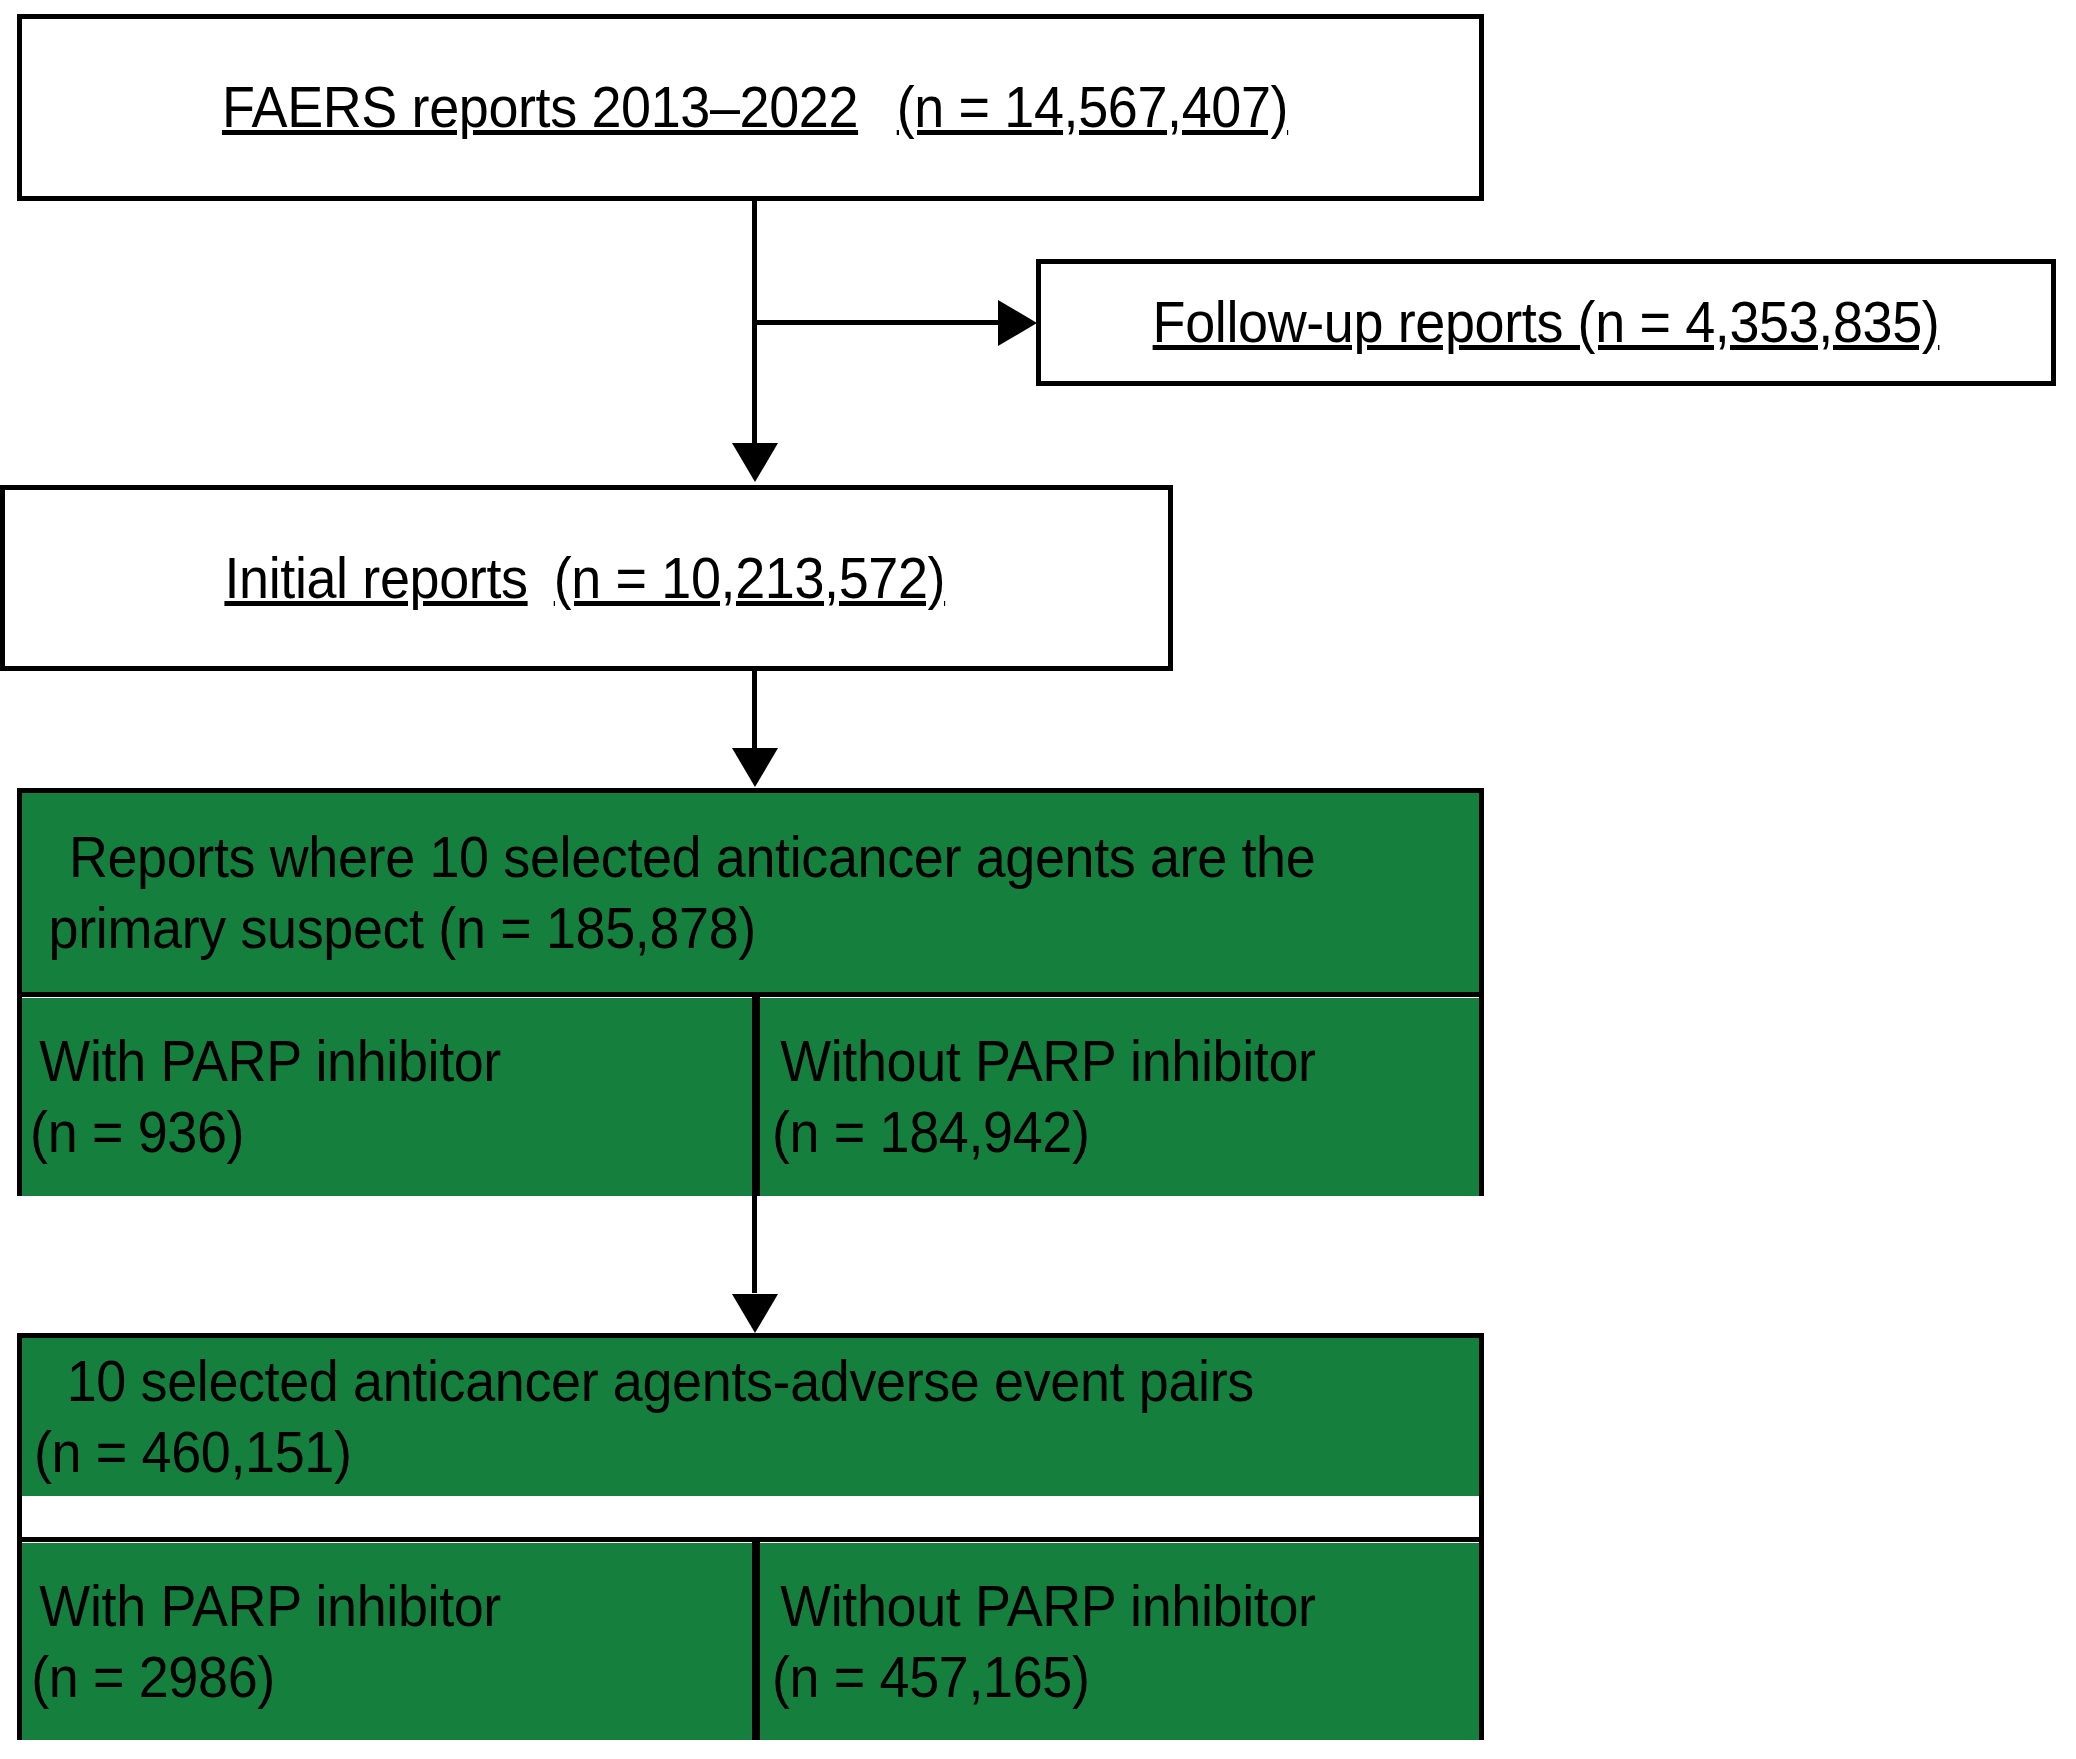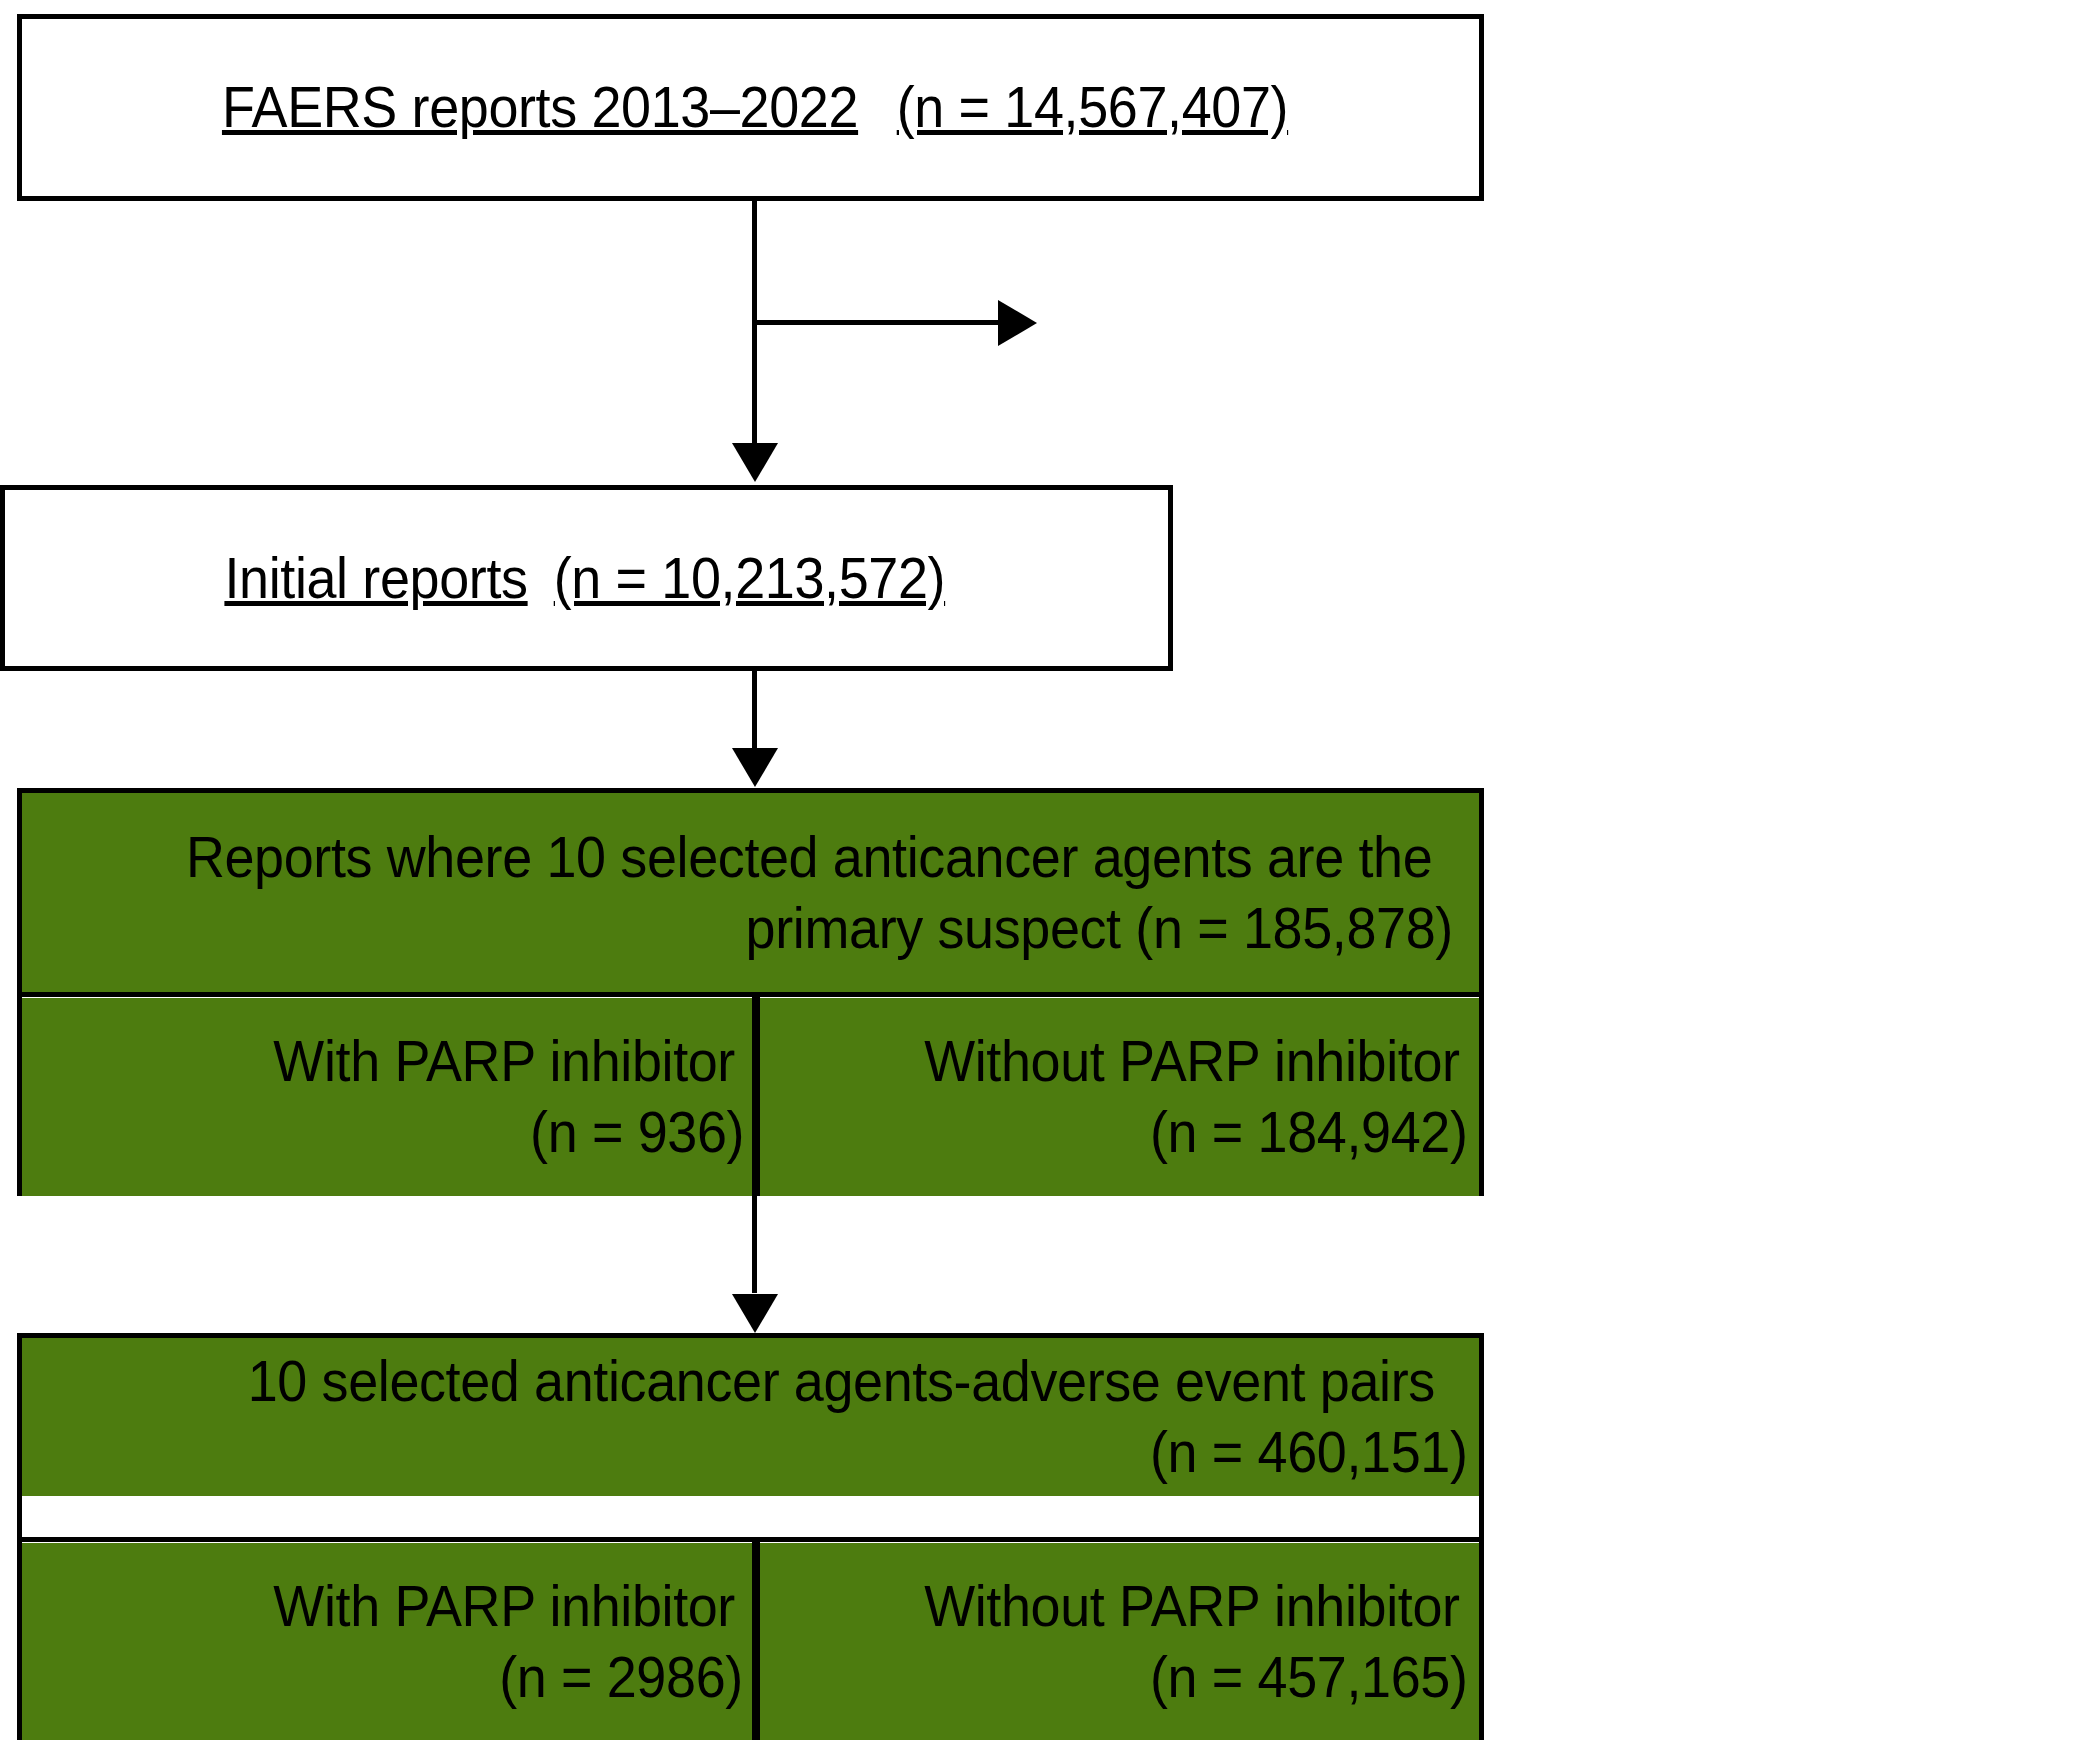--- a/index.html
+++ b/index.html
@@ -31,24 +31,24 @@
     font-size: 58px;
     line-height: 1.22;
     letter-spacing: -0.4px;
     transform: scaleX(0.93);
     transform-origin: center center;
     white-space: nowrap;
   }
   .split-cell {
     position: absolute;
     box-sizing: border-box;
-    background: #4d7c0f;
+    background: #15803d;
     display: flex;
     flex-direction: column;
-    align-items: flex-end;
+    align-items: flex-start;
     justify-content: center;
     text-align: center;
     color: #000000;
   }
   .hline {
     position: absolute;
     background: #000000;
   }
   .vline {
     position: absolute;
@@ -85,20 +85,23 @@
     <div class="node-text">(n = 14,567,407)</div>
   </div>
 
   <div class="connector" style="left:752px; top:201px; width:4.5px; height:242px;"></div>
 
   <div class="connector" style="left:752px; top:320px; width:250px; height:4.5px;"></div>
   <div class="arrow-right" style="left:998px; top:300px;"></div>
 
   <div class="arrow-down" style="left:732px; top:443px;"></div>
 
+  <div class="node" style="left:1036px; top:259px; width:1020px; height:127px;">
+    <div class="node-text">Follow-up reports (n = 4,353,835)</div>
+  </div>
 
   <div class="node" style="left:0; top:485px; width:1173px; height:186px;align-items:center;">
     <div class="node-text">Initial reports</div>
     <div class="node-text">(n = 10,213,572)</div>
   </div>
 
   <div class="connector" style="left:752px; top:670px; width:4.5px; height:78px;"></div>
   <div class="arrow-down" style="left:732px; top:748px;"></div>
 
   <div class="node" style="left:17.4px; top:788px; width:1467px; height:408px; justify-content:flex-start; padding-top:0;">

